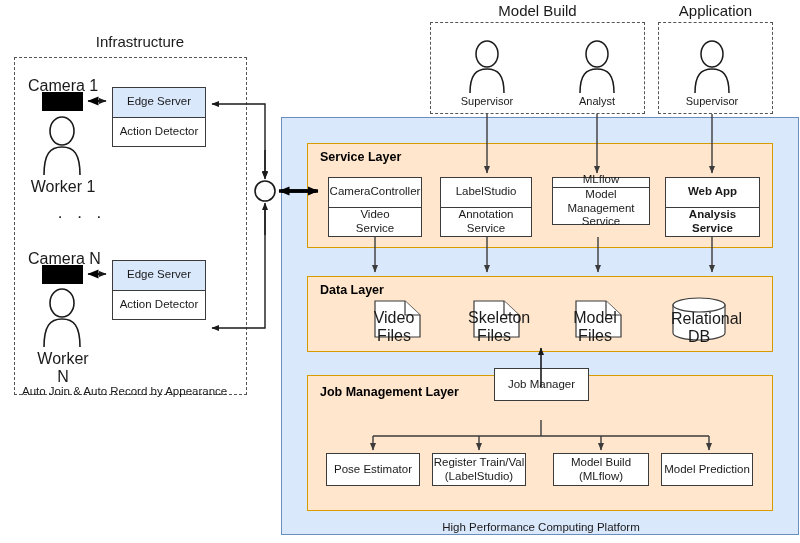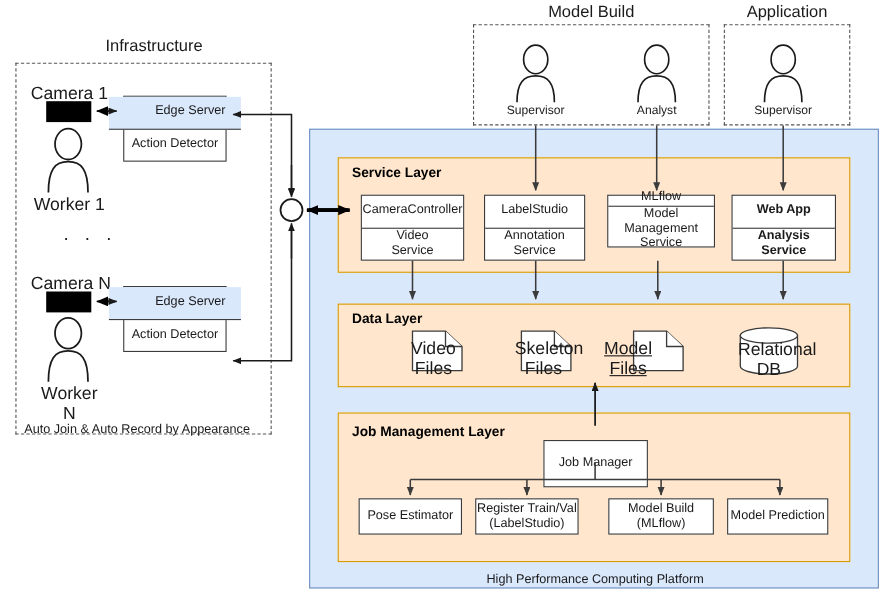--- a/index.html
+++ b/index.html
@@ -24,21 +24,21 @@
   .box{background:#ffffff;border:1.3px solid #3b3b3b;display:flex;
        align-items:center;justify-content:center;text-align:center;
        font-size:11.5px;line-height:1.18;color:#1a1a1a;}
   .box.two{flex-direction:column;padding:0;}
   .box .half{width:100%;display:flex;align-items:center;justify-content:center;
              text-align:center;flex:1 1 50%;white-space:pre-line;}
   .box .half.top{border-bottom:1.3px solid #3b3b3b;}
   .box .txt{white-space:pre-line;}
 
   
-  .tint{background:#dae8fc;padding-left:28px;}
+  .tint{background:#dae8fc;}
 
   
   .camera{background:#000000;}
 
   
   svg.ov{position:absolute;left:0;top:0;width:800px;height:543px;overflow:visible;pointer-events:none;}
 
   .ellipsis{font-size:17px;letter-spacing:5px;color:#1a1a1a;}
   .caption{font-size:11.5px;color:#1a1a1a;text-align:center;}
 </style>
@@ -89,29 +89,29 @@
     <g fill="#ffffff" stroke="#3b3b3b" stroke-width="1.2">
       <path d="M673,305 L673,333 A26,7 0 0 0 725,333 L725,305 Z"></path>
       <ellipse cx="699" cy="305" rx="26" ry="7"></ellipse>
     </g>
   </svg>
 
   <div class="abs lbl" style="left:371px;top:309px;width:46px;white-space:pre-line;">Video
 Files</div>
   <div class="abs lbl" style="left:468px;top:309px;width:52px;white-space:pre-line;">Skeleton
 Files</div>
-  <div class="abs lbl" style="left:548px;top:309px;width:46px;white-space:pre-line;text-decoration:underline;">Model
+  <div class="abs lbl" style="left:572px;top:309px;width:46px;white-space:pre-line;">Model
 Files</div>
   <div class="abs lbl" style="left:671px;top:310px;width:56px;white-space:pre-line;">Relational
 DB</div>
 
   <div class="abs panel-peach" style="left:307px;top:375px;width:466px;height:136px;"></div>
   <div class="abs panel-title" style="left:320px;top:385px;">Job Management Layer</div>
 
-  <div class="abs box" style="left:494px;top:400px;width:95px;height:43px;">
+  <div class="abs box" style="left:494px;top:368px;width:95px;height:33px;">
     <span class="txt">Job Manager</span>
   </div>
 
   <div class="abs box" style="left:326px;top:453px;width:94px;height:33px;">
     <span class="txt">Pose Estimator</span>
   </div>
   <div class="abs box" style="left:432px;top:453px;width:94px;height:33px;">
     <span class="txt">Register Train/Val
 (LabelStudio)</span>
   </div>

